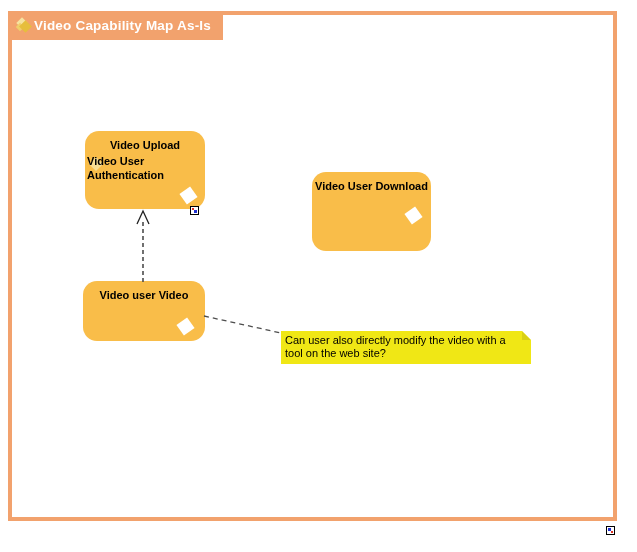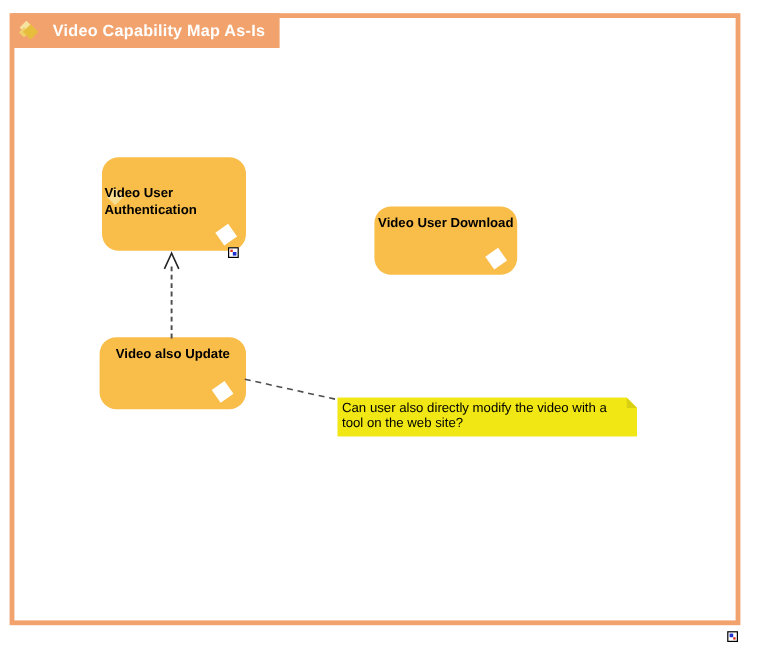--- a/index.html
+++ b/index.html
@@ -9,42 +9,42 @@
     --frame:#F2A26D; --capability-fill:#F9BD49; --note-fill:#F0E715;
     --title-text:#FFFFFF; --label-text:#000000; --connector:#4D4D4D;
   }
   .frame{
     position:absolute;left:8px;top:11px;width:609px;height:510px;
     border:4px solid var(--frame);box-sizing:border-box;background:transparent;
   }
   .title-tab{
     position:absolute;left:10px;top:11px;height:29px;z-index:3;
     background:var(--frame);display:flex;align-items:center;
-    padding:0 12px 0 7px;gap:12px;
+    padding:0 12px 0 7px;gap:2px;
   }
   .title-text{
     color:var(--title-text);font-weight:bold;font-size:13.5px;letter-spacing:.2px;
     white-space:nowrap;
   }
   .tab-icon{position:relative;width:15px;height:15px;flex:0 0 15px;}
   .tab-icon i{position:absolute;display:block;}
   .tab-icon .d-back{left:1px;top:1px;width:8px;height:8px;background:#F6E3A0;transform:rotate(45deg);}
   .tab-icon .d-front{left:4px;top:4px;width:9px;height:9px;background:#E6BE3C;transform:rotate(45deg);}
   .tab-icon .d-side{left:0px;top:6px;width:6px;height:6px;background:#EFCE6B;transform:rotate(45deg);}
 
   .cap{
     position:absolute;background:var(--capability-fill);
     border-radius:14px;color:var(--label-text);
   }
   .cap-label{
     text-align:center;font-weight:bold;font-size:11px;padding-top:8px;
     line-height:13px;
   }
   .box1{left:85px;top:131px;width:120px;height:78px;}
-  .box2{left:312px;top:172px;width:119px;height:57px;}
+  .box2{left:312px;top:172px;width:119px;height:79px;}
   .box3{left:83px;top:281px;width:122px;height:60px;}
 
   .nested{
     position:absolute;left:2px;top:23px;width:90px;
     font-weight:bold;font-size:11px;line-height:14px;
   }
   .mini-diamond{
     position:absolute;left:6px;top:28px;width:10px;height:10px;
     background:#F6DD92;transform:rotate(45deg);
   }
@@ -101,36 +101,37 @@
   <g>
     <path d="M143,222 L143,282" fill="none" stroke="#4D4D4D" stroke-width="1.6" stroke-dasharray="4 3"></path>
     <path d="M137,224 L143,211 L149,224" fill="none" stroke="#222222" stroke-width="1.3"></path>
   </g>
   <g>
     <path d="M204,316 L281,333" fill="none" stroke="#4D4D4D" stroke-width="1.3" stroke-dasharray="5 4"></path>
   </g>
 </svg>
 
 <div class="cap box1">
+  <div class="cap-label">Video Upload</div>
   <span class="mini-diamond"></span>
   <div class="nested">Video User Authentication</div>
   <span class="white-diamond"></span>
 </div>
 <div class="marker marker-1">
   <i class="red"></i>
     <i class="blue"></i>
 </div>
 
 <div class="cap box2">
   <div class="cap-label">Video User Download</div>
   <span class="white-diamond"></span>
 </div>
 
 <div class="cap box3">
-  <div class="cap-label">Video also Update</div>
+  <div class="cap-label">Video user Video</div>
   <span class="white-diamond"></span>
 </div>
 
 <div class="note">
   <span>Can user also directly modify the video with a tool on the web site?</span>
   <span class="note-fold"></span>
 </div>
 
 <div class="marker marker-2">
   <i class="blue"></i>

